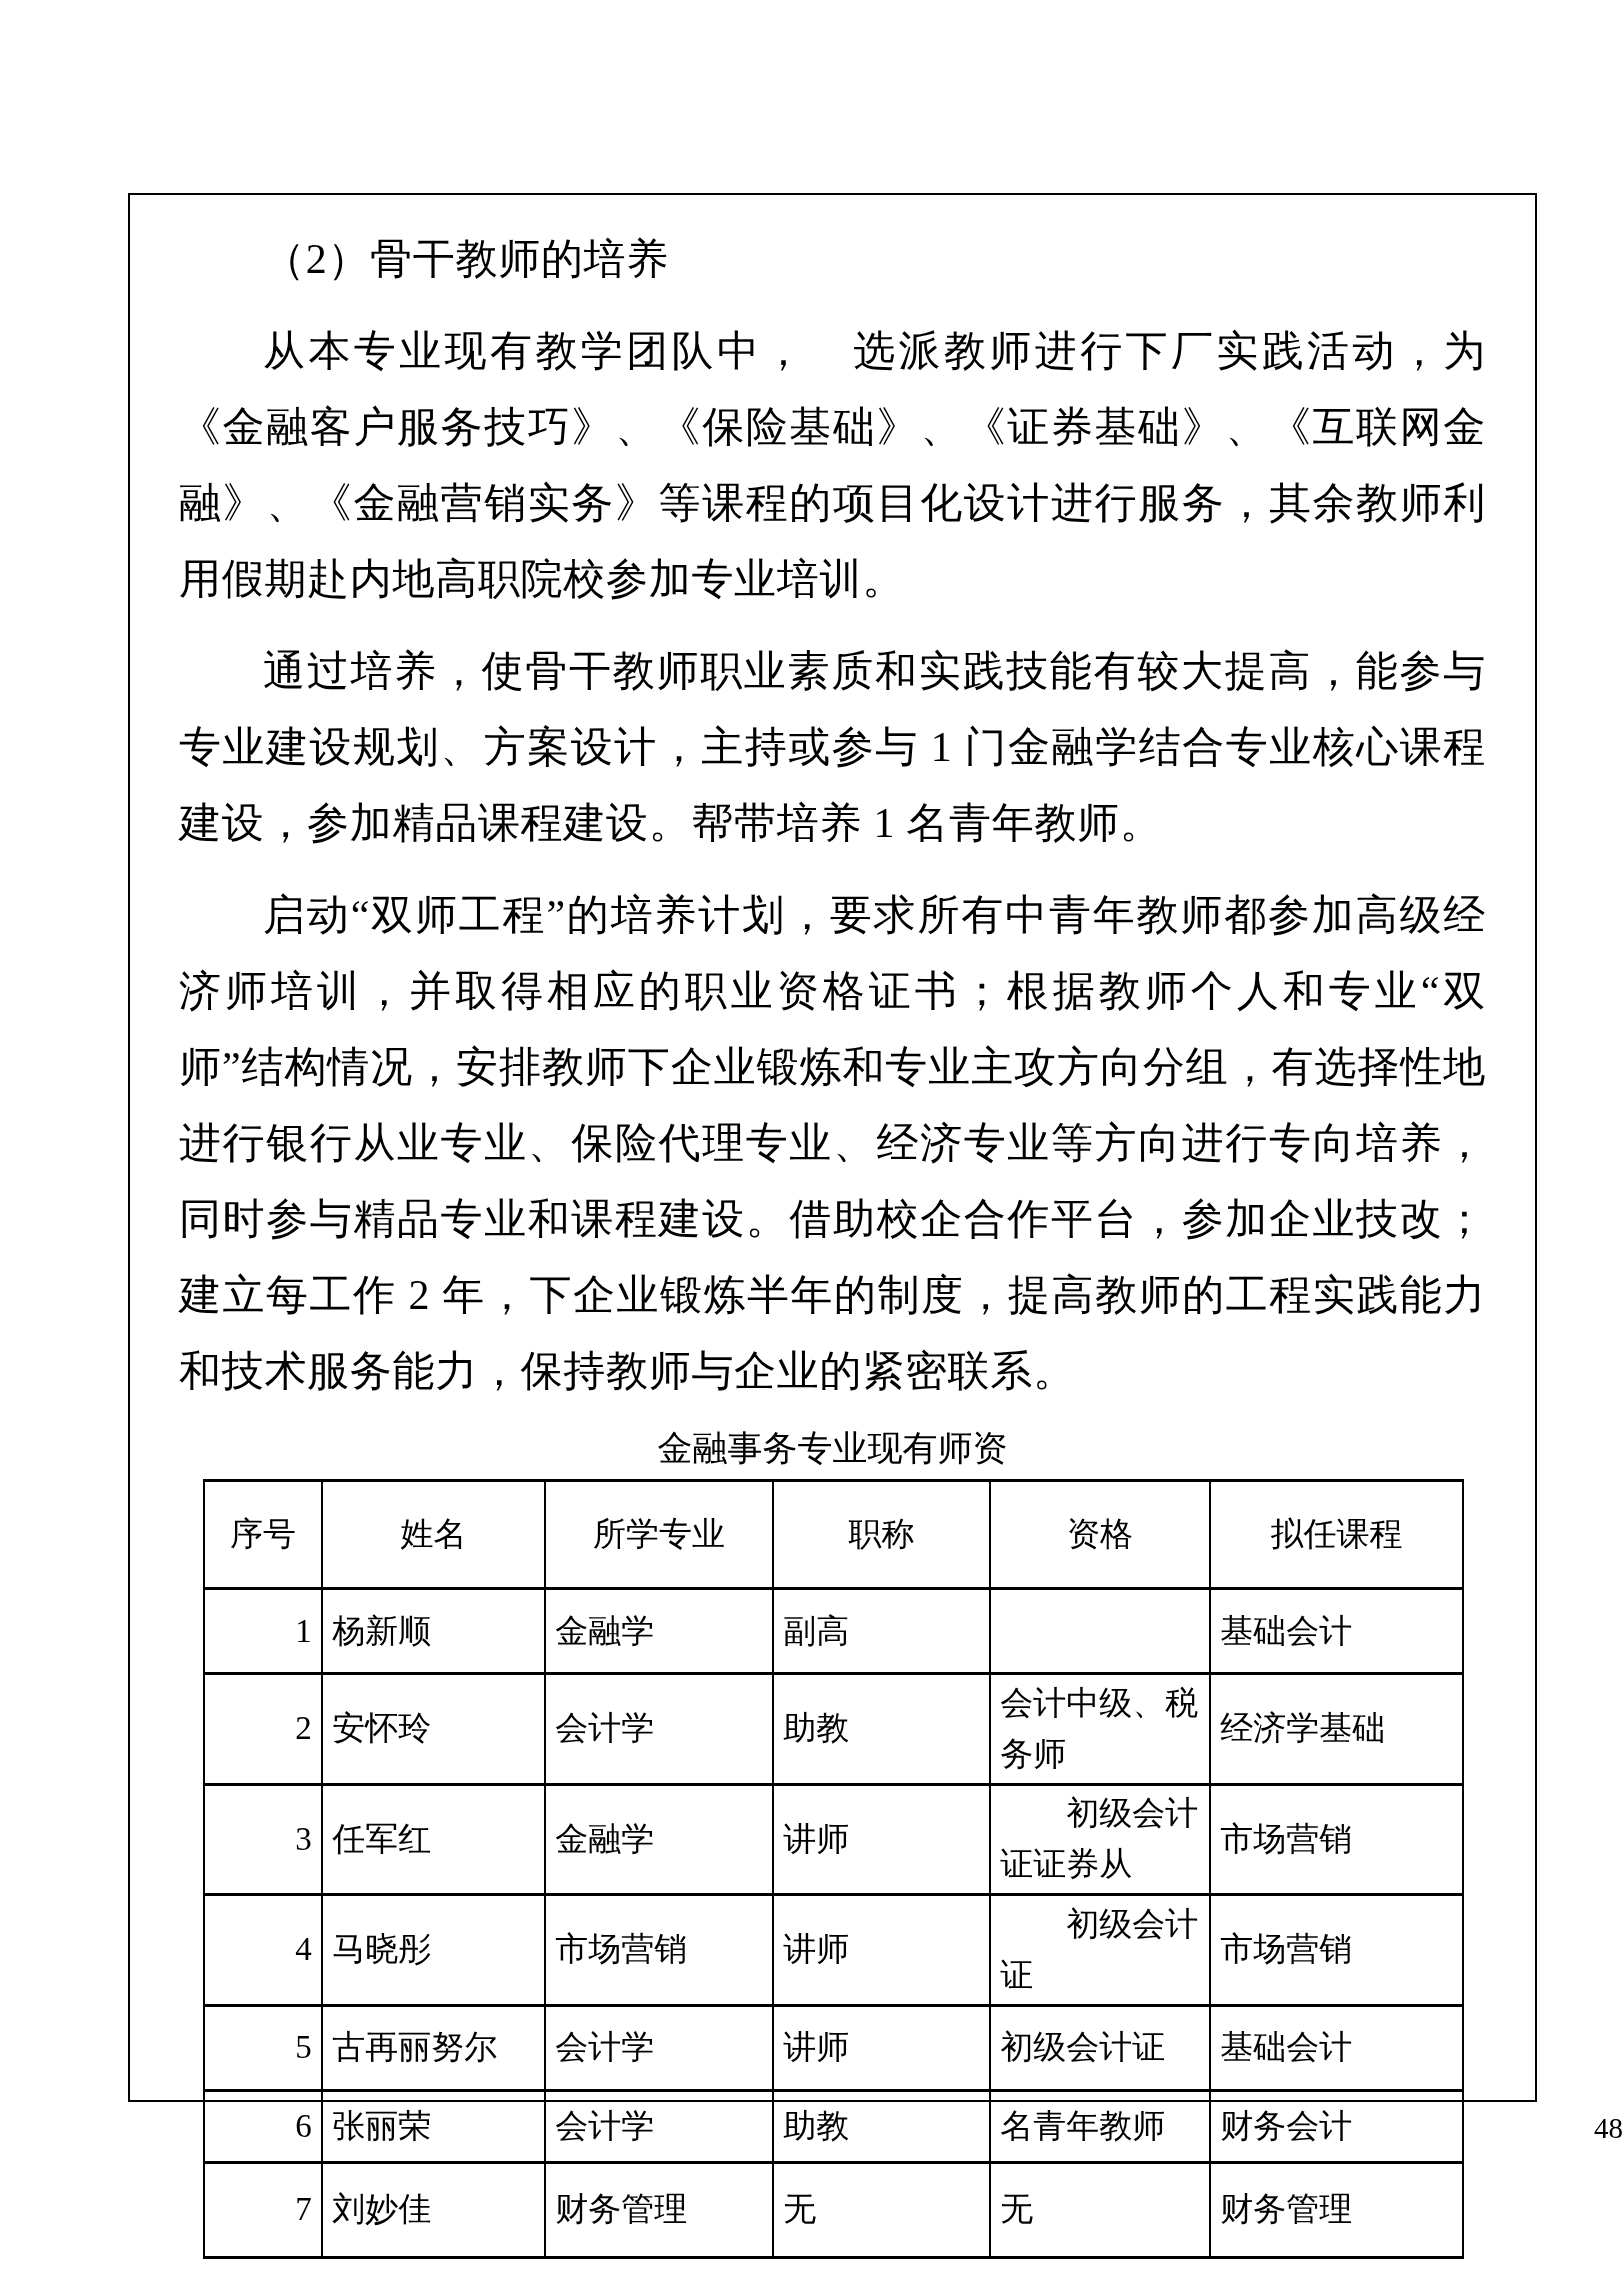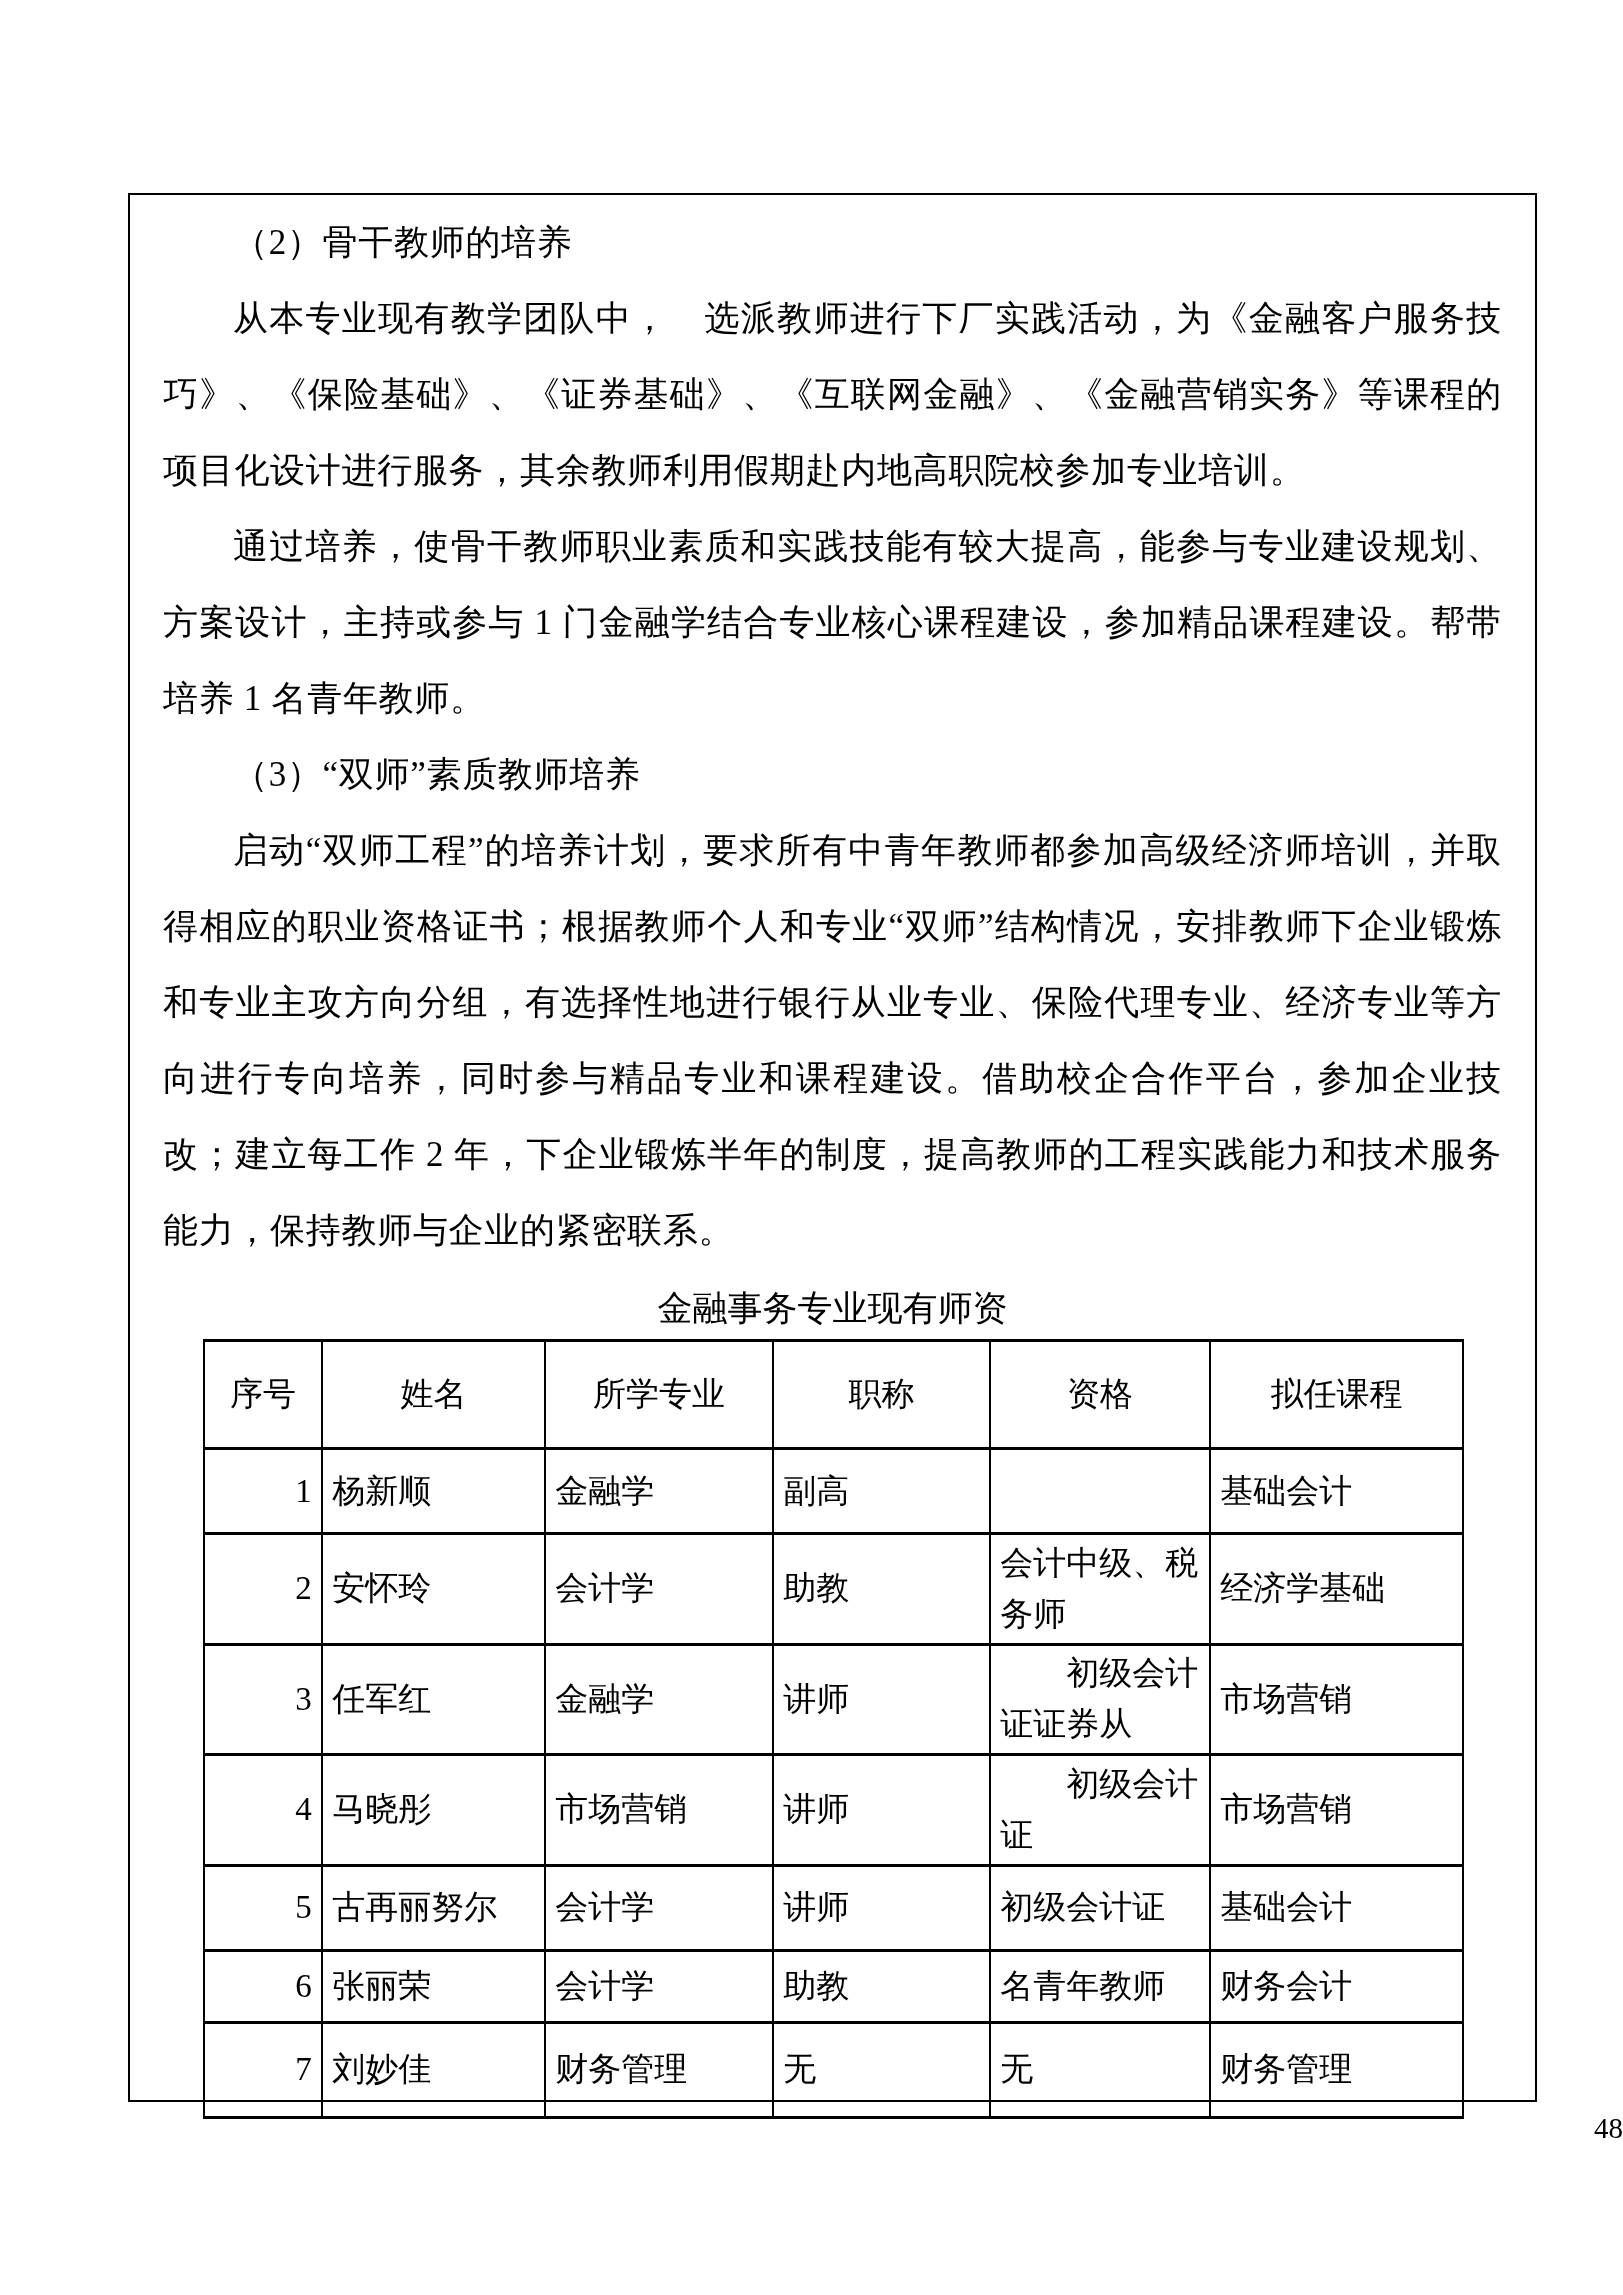--- a/index.html
+++ b/index.html
@@ -13,22 +13,22 @@
   .border-box {
     position:absolute;
     left:128px; top:193px;
     width:1409px; height:1909px;
     border:2px solid #000;
     box-sizing:border-box;
     background:#fff;
   }
   .content { padding:9.8px 33px 0 33px; }
   p.body-line {
-    margin:0;
-    font-size:35px;
+    margin:16px;
+    font-size:42px;
     line-height:76px;
     text-align:justify;
     text-indent:2em;
     letter-spacing:0.7px;
   }
   .table-caption {
     font-size:35px;
     line-height:41px;
     text-align:center;
     margin:19.6px 0 9.8px 0;
@@ -70,21 +70,20 @@
 </style>
 </head>
 <body>
 
 <div class="border-box">
   <div class="content">
 
     <p class="body-line">（2）骨干教师的培养</p>
     <p class="body-line">从本专业现有教学团队中，　选派教师进行下厂实践活动，为《金融客户服务技巧》、《保险基础》、《证券基础》、《互联网金融》、《金融营销实务》等课程的项目化设计进行服务，其余教师利用假期赴内地高职院校参加专业培训。</p>
     <p class="body-line">通过培养，使骨干教师职业素质和实践技能有较大提高，能参与专业建设规划、方案设计，主持或参与 1 门金融学结合专业核心课程建设，参加精品课程建设。帮带培养 1 名青年教师。</p>
-    <p class="body-line">（3）“双师”素质教师培养</p>
     <p class="body-line">启动“双师工程”的培养计划，要求所有中青年教师都参加高级经济师培训，并取得相应的职业资格证书；根据教师个人和专业“双师”结构情况，安排教师下企业锻炼和专业主攻方向分组，有选择性地进行银行从业专业、保险代理专业、经济专业等方向进行专向培养，同时参与精品专业和课程建设。借助校企合作平台，参加企业技改；建立每工作 2 年，下企业锻炼半年的制度，提高教师的工程实践能力和技术服务能力，保持教师与企业的紧密联系。</p>
 
     <div class="table-caption">金融事务专业现有师资</div>
 
     <table class="teachers">
       <colgroup>
         <col style="width:118px">
         <col style="width:223px">
         <col style="width:228px">
         <col style="width:217px">

